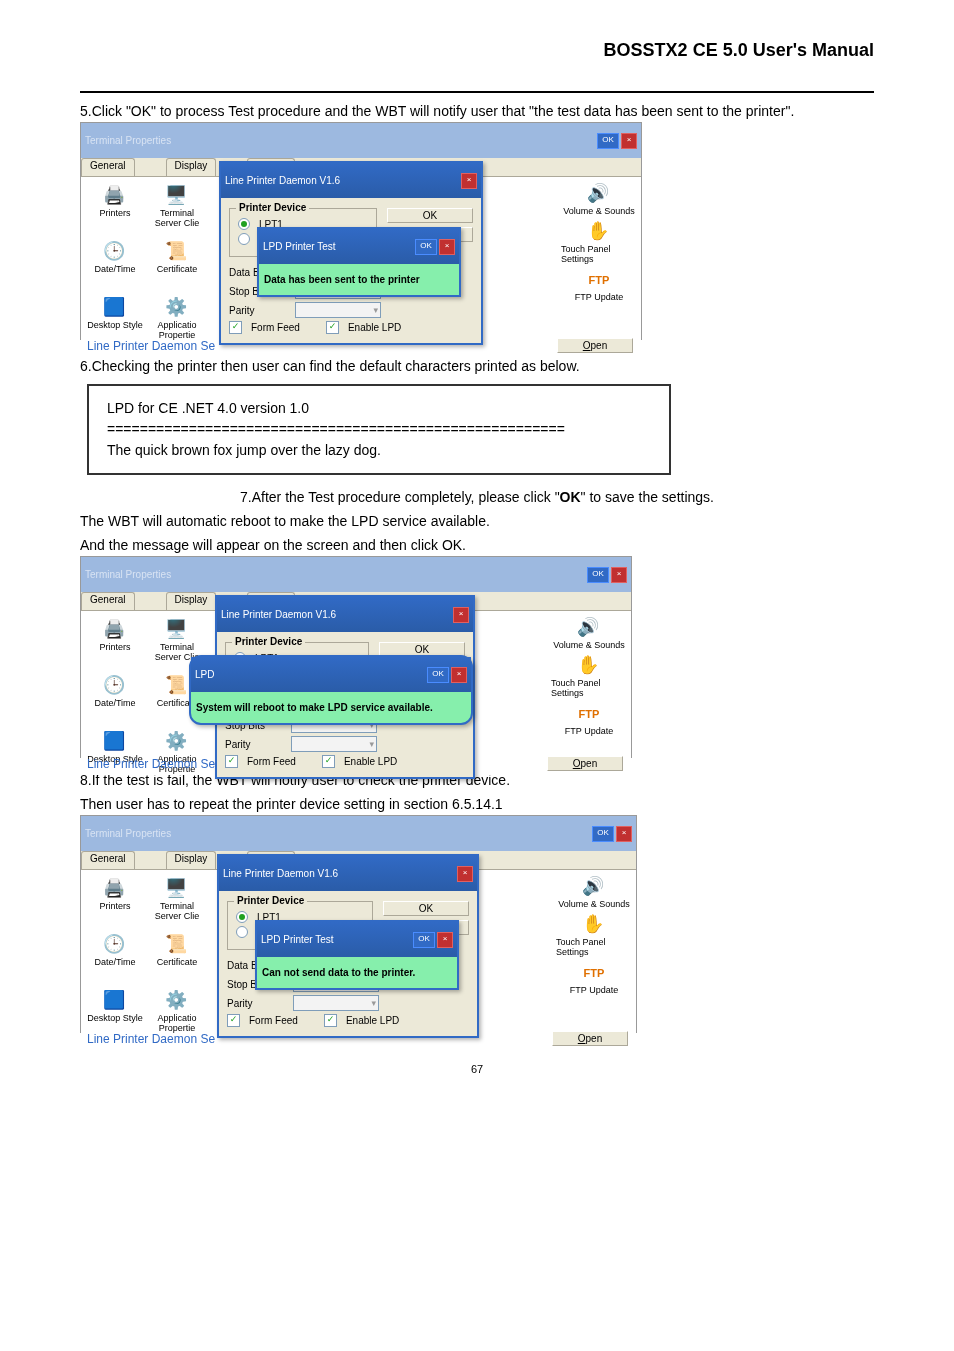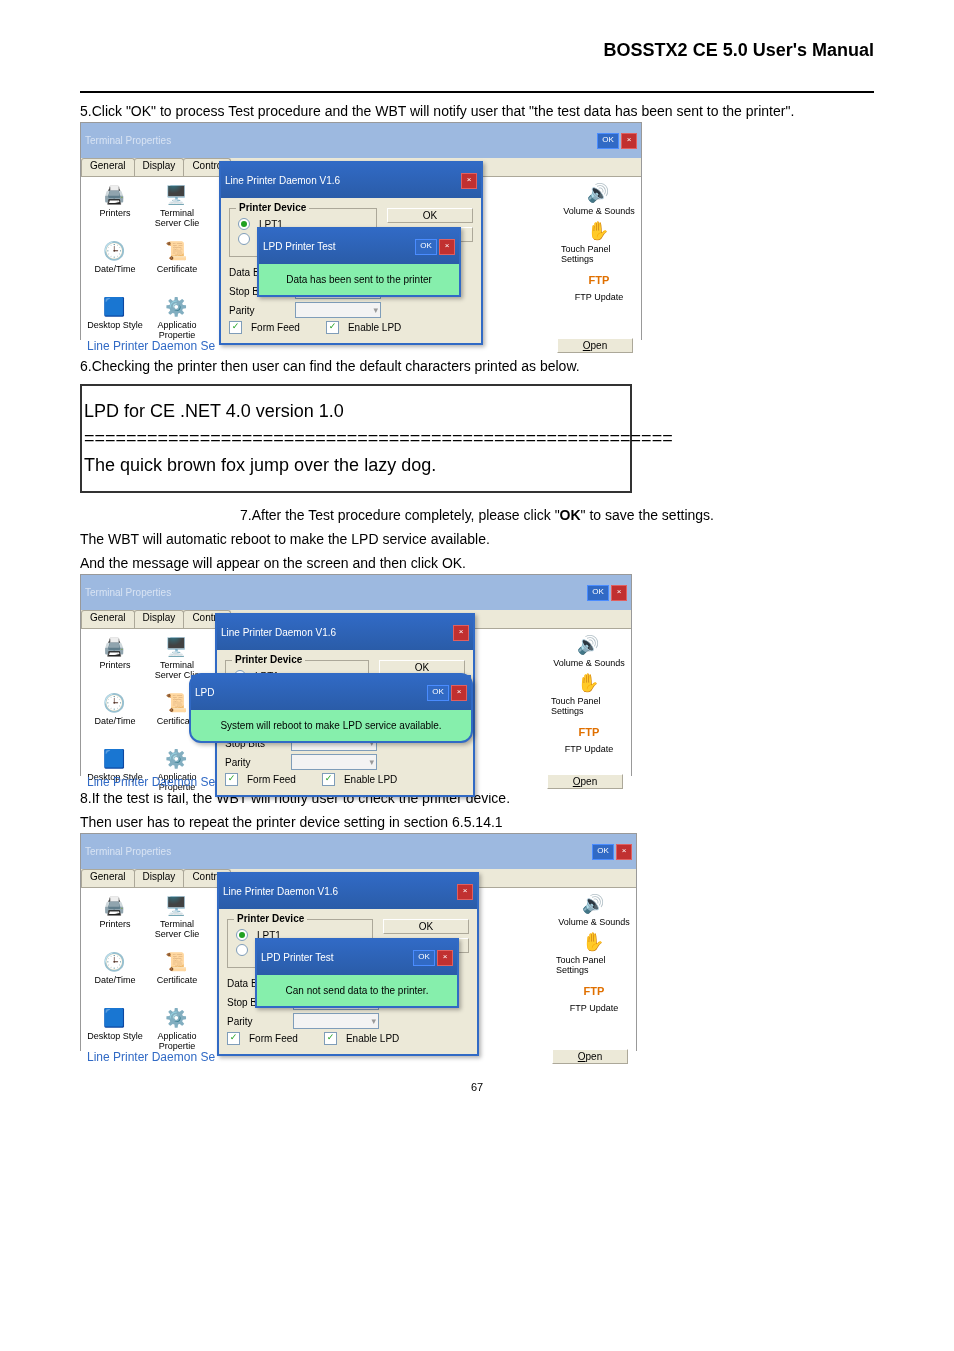--- a/index.html
+++ b/index.html
@@ -62,20 +62,21 @@
     color: #000;
   }
   .tb-btn.ok { background: #316ac5; color: #fff; border-color: #4a8cff; width: 20px; }
   .tb-btn.close { background: #c13030; color: #fff; border-color: #e06060; }
   .tabs-row {
     display: flex;
     border-bottom: 1px solid #aca899;
     background: #ece9d8;
     height: 18px;
     font-size: 10px;
+    gap: 32px;
   }
   .tab {
     border: 1px solid #aca899;
     border-bottom: none;
     padding: 1px 8px;
     margin-right: -1px;
     background: #ece9d8;
     border-radius: 3px 3px 0 0;
   }
   .content-area {
@@ -173,34 +174,35 @@
     align-items: center;
   }
   .msgbox {
     position: absolute;
     background: #86efac;
     border: 2px solid #316ac5;
     box-shadow: 2px 2px 4px rgba(0,0,0,0.3);
     font-size: 10px;
   }
   .msgbox-body {
-    padding: 10px 14px;
-    text-align: center;
+    padding: 10px 5px;
+    text-align: left;
+    font-weight: bold;
   }
   .open-btn {
     position: absolute;
     right: 8px;
     bottom: 4px;
   }
   .textbox {
     border: 2px solid #333;
-    padding: 12px 2px;
-    margin: 10px 0;
+    padding: 12px 18px;
+    margin: 10px 7px;
     width: 544px;
-    font-size: 18px;
+    font-size: 14px;
     line-height: 1.5;
   }
   .page-num {
     text-align: center;
     margin-top: 30px;
     font-size: 11px;
   }
   .chk { display: inline-block; width: 11px; height: 11px; border: 1px solid #7f9db9; background: #fff; color: #21a121; font-size: 9px; line-height: 9px; text-align: center; margin-right: 3px; vertical-align: middle; }
   .radio { display: inline-block; width: 10px; height: 10px; border: 1px solid #7f9db9; border-radius: 50%; background: #fff; margin-right: 3px; vertical-align: middle; position: relative; }
   .radio.on::after { content: ''; position: absolute; top: 2px; left: 2px; width: 6px; height: 6px; background: #21a121; border-radius: 50%; }

